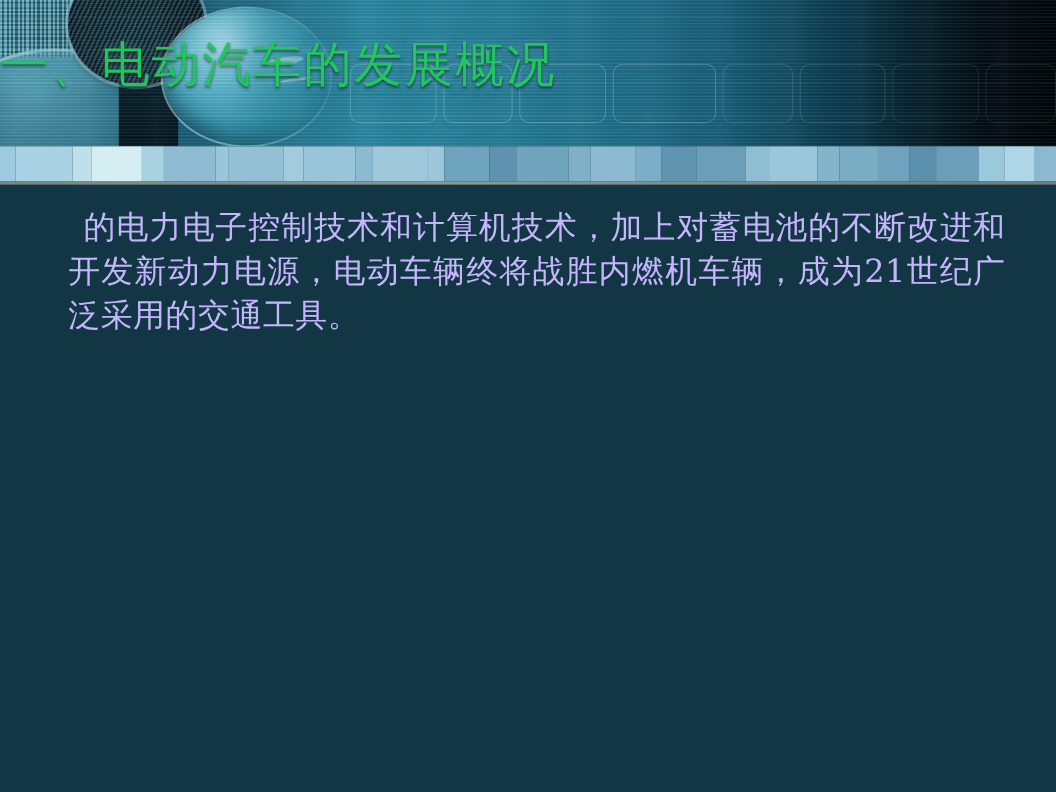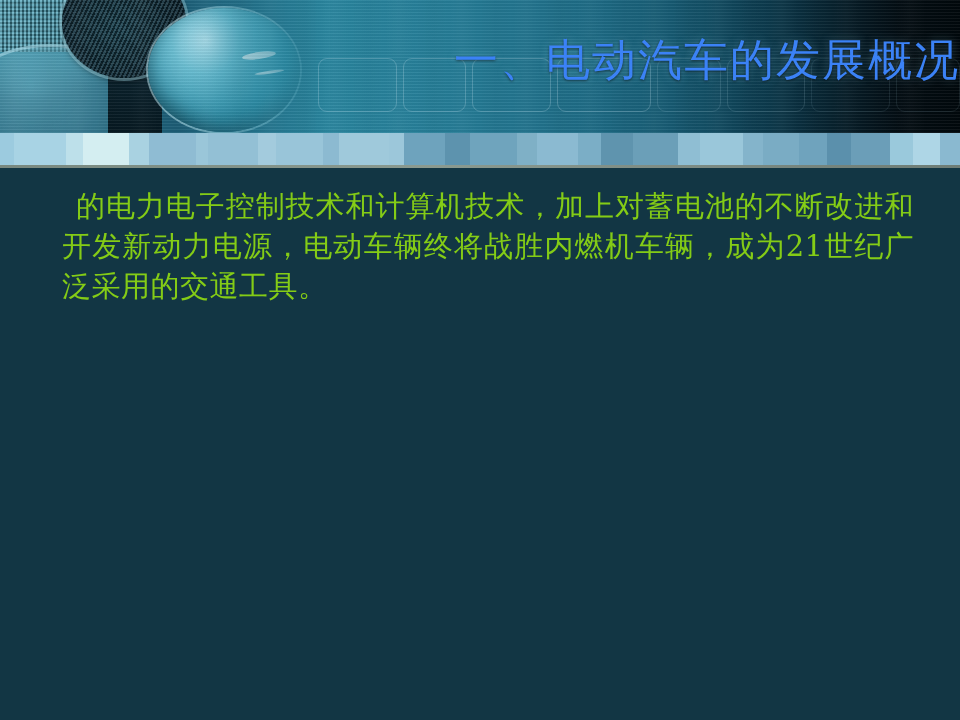--- a/index.html
+++ b/index.html
@@ -172,26 +172,26 @@
   .boxrow .bx.w2 { width: 92px; }
   .boxrow .bx.w3 { width: 110px; }
   .boxrow .bx.dim { border-color: rgba(170,205,218,.17); }
   .boxrow .bx.dimmer { border-color: rgba(150,185,200,.13); }
 
   
   .title {
     position: absolute;
     left: 0; top: 32px;
     width: 960px;
-    text-align: right;
+    text-align: left;
     font-family: "DejaVu Serif", "Liberation Serif", serif;
     font-size: 44px;
     line-height: 56px;
     letter-spacing: 2px;
-    color: #3b82f6;
+    color: #22c55e;
     text-shadow: 0 1px 3px rgba(0,0,0,.55), 0 0 10px rgba(140,210,230,.35);
     white-space: nowrap;
   }
 
   
   .band {
     position: absolute;
     left: 0; top: 133px;
     width: 960px;
     height: 32px;
@@ -215,21 +215,21 @@
     height: 552px;
     background: #123644;
   }
 
   .para {
     margin: 0;
     padding: 0 46px 0 62px;
     font-family: "DejaVu Serif", "Liberation Serif", serif;
     font-size: 29px;
     line-height: 40px;
-    color: #84cc16;
+    color: #c4b5fd;
     letter-spacing: .5px;
     text-align: justify;
     text-justify: inter-character;
   }
   .para.p1 {
     margin-top: 18px;
     text-indent: 14px;
   }
   .para.p2 {
     margin-top: 0px;

